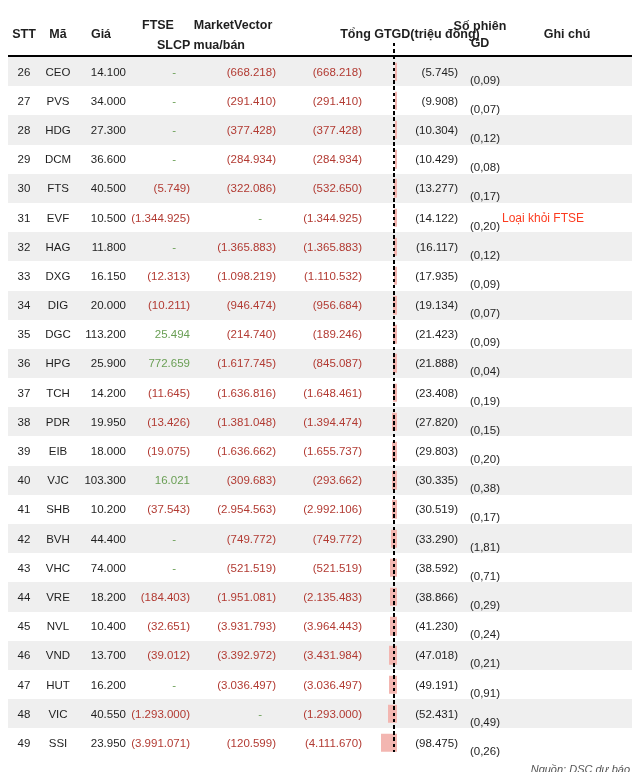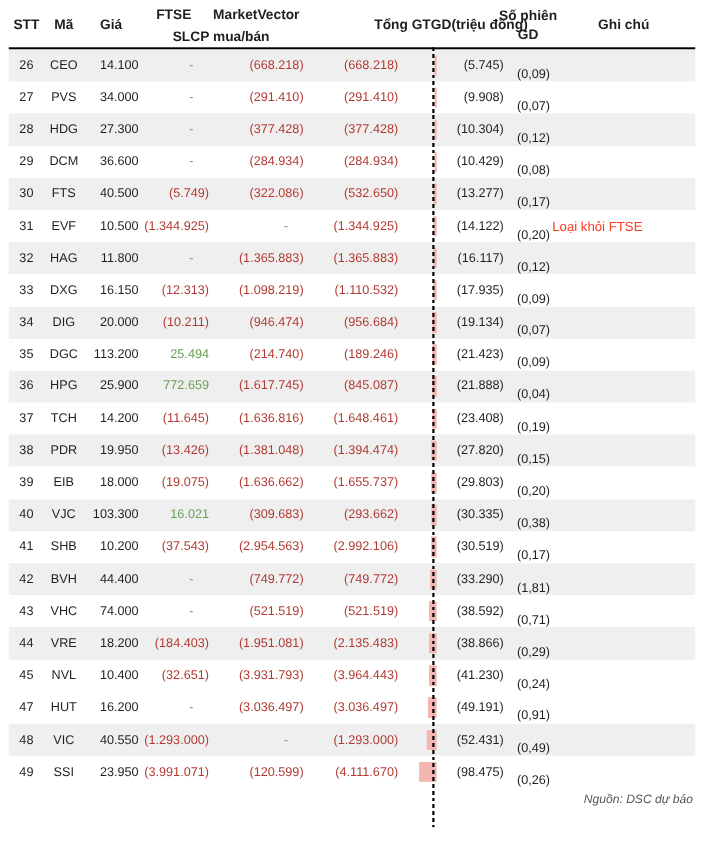--- a/index.html
+++ b/index.html
@@ -2,21 +2,21 @@
 <html style="--red: #b23a32; --green: #6a9f55; --note: #fc3b1f; --stripe: #efefef; --bar: #f3b6b1;"><head>
 <meta charset="utf-8">
 <style>
   :root{
     --red:#b23a32; --green:#6a9f55; --note:#fc3b1f; --stripe:#efefef; --bar:#f3b6b1;
     --cols: 32px 36px 50px 64px 86px 86px 32px 64px 44px 1fr;
   }
   html,body{margin:0;padding:0;background:#fff;}
   .sheet{
     position:relative; width:640px; height:772px; box-sizing:border-box;
-    background:#fff; padding:0 8px;
+    background:#fff; padding:12px 8px;
     font-family:"Liberation Sans", sans-serif; color:#1f1f1f;
     overflow:hidden;
   }
   
   .thead{
     display:grid; grid-template-columns:var(--cols); grid-template-rows:22px 19px;
     padding-top:2px; border-bottom:2.5px solid #000;
   }
   .hc{
     display:flex; align-items:center; justify-content:center;
@@ -361,20 +361,34 @@
     <div class="cell c-num neg">(32.651)</div>
     <div class="cell c-num neg">(3.931.793)</div>
     <div class="cell c-num neg">(3.964.443)</div>
     <div class="cell c-bar">
       <div class="bar" style="width: 6.7px;"></div>
     </div>
     <div class="cell c-gtgd">(41.230)</div>
     <div class="cell c-phien">(0,24)</div>
     <div class="cell c-note"></div>
   </div>
+      <div class="row stripe">
+    <div class="cell c-stt">46</div>
+    <div class="cell c-ma">VND</div>
+    <div class="cell c-gia">13.700</div>
+    <div class="cell c-num neg">(39.012)</div>
+    <div class="cell c-num neg">(3.392.972)</div>
+    <div class="cell c-num neg">(3.431.984)</div>
+    <div class="cell c-bar">
+      <div class="bar" style="width: 7.6px;"></div>
+    </div>
+    <div class="cell c-gtgd">(47.018)</div>
+    <div class="cell c-phien">(0,21)</div>
+    <div class="cell c-note"></div>
+  </div>
       <div class="row">
     <div class="cell c-stt">47</div>
     <div class="cell c-ma">HUT</div>
     <div class="cell c-gia">16.200</div>
     <div class="cell c-num pos dash">-</div>
     <div class="cell c-num neg">(3.036.497)</div>
     <div class="cell c-num neg">(3.036.497)</div>
     <div class="cell c-bar">
       <div class="bar" style="width: 8px;"></div>
     </div>

